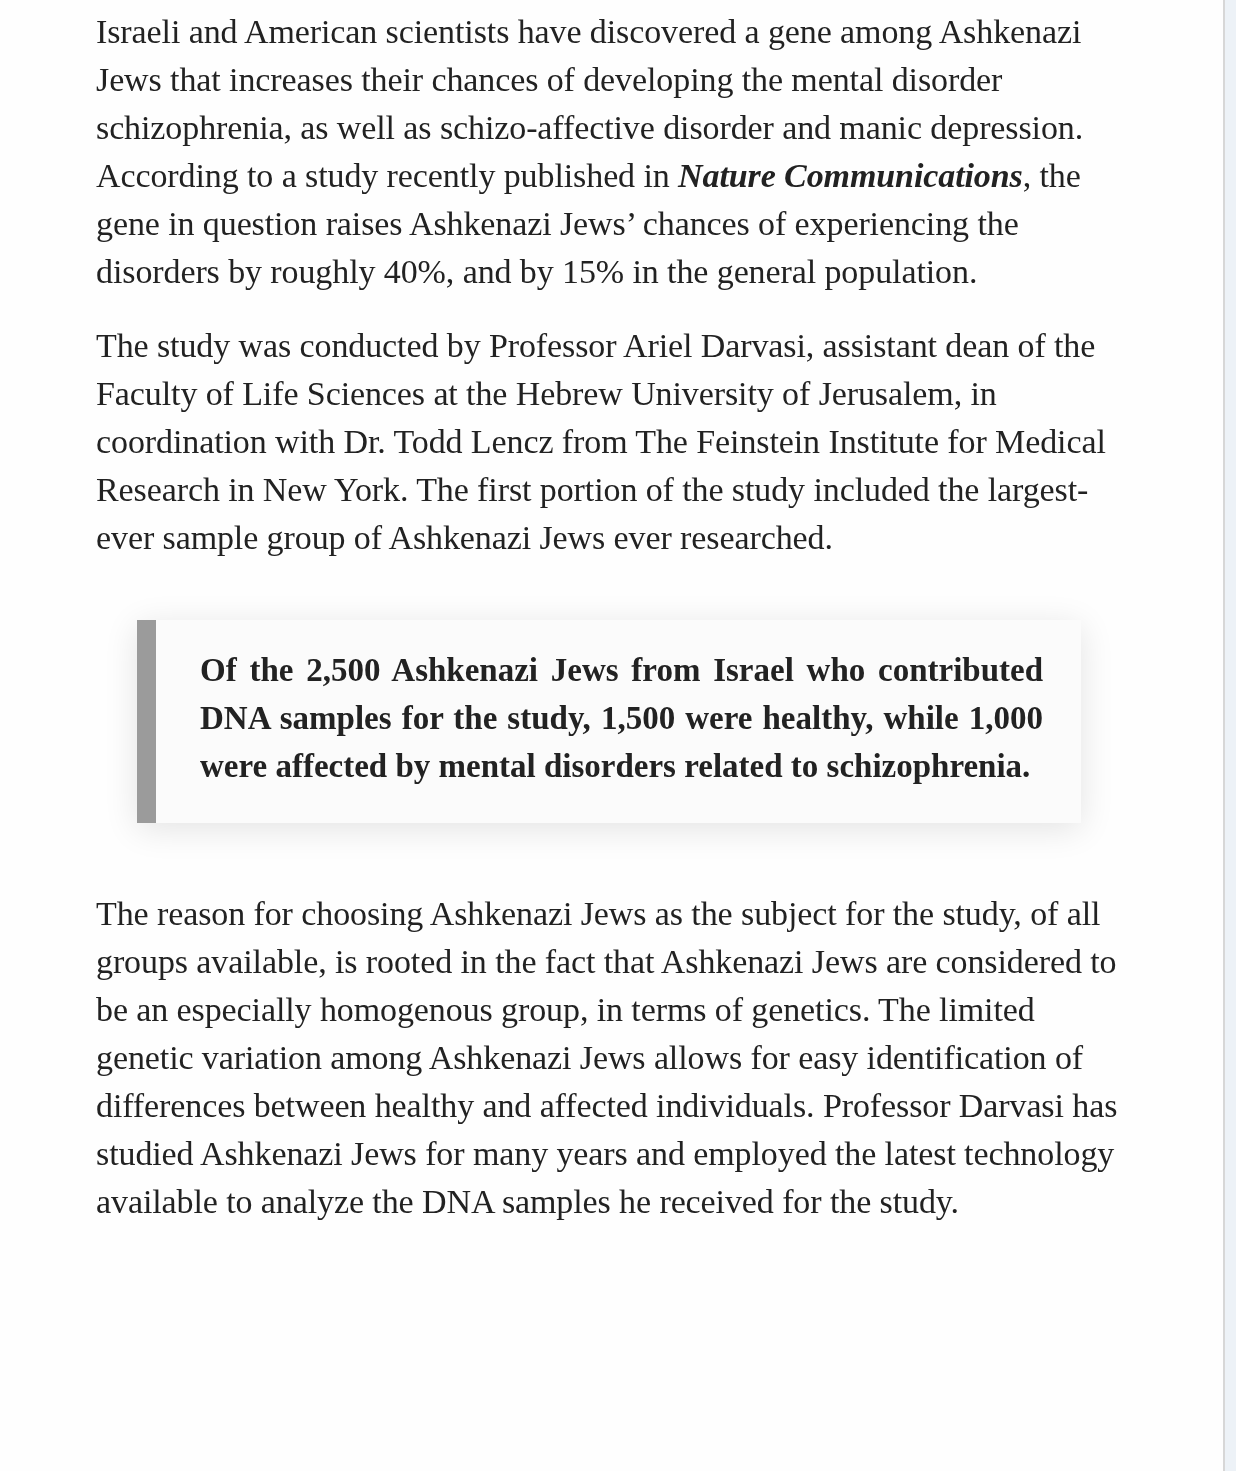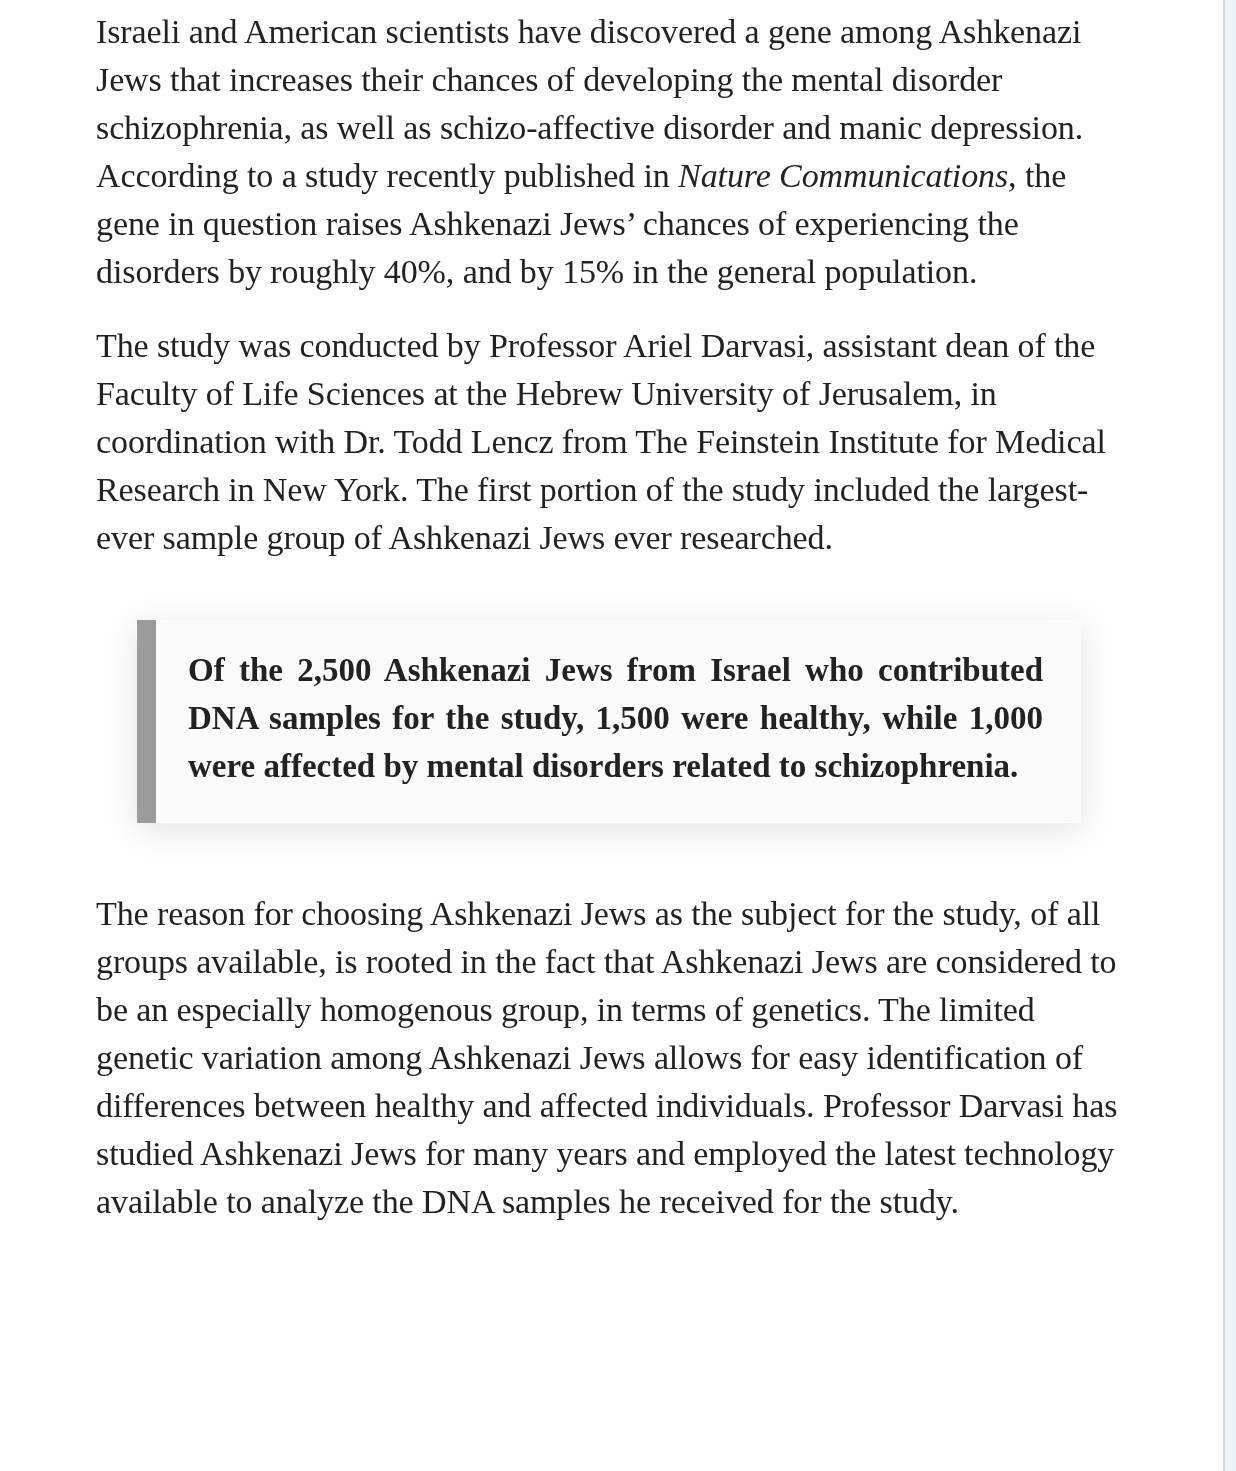--- a/index.html
+++ b/index.html
@@ -30,36 +30,37 @@
   .body-para {
     margin: 0 0 26px 0;
     font-size: 34px;
     line-height: 48px;
     color: var(--text-color);
     text-align: left;
     letter-spacing: -0.1px;
   }
   .journal-italic {
     font-style: italic;
+    font-weight: bold;
   }
   .pull-quote {
     display: flex;
     align-items: stretch;
     margin: 58px 0 67px 41px;
     width: 944px;
     box-shadow: 0 6px 32px rgba(0,0,0,0.11);
   }
   .pull-quote-bar {
     flex: 0 0 19px;
     background: var(--quote-bar);
   }
   .pull-quote-box {
     flex: 1 1 auto;
     background: var(--quote-background);
-    padding: 26px 38px 33px 32px;
+    padding: 26px 38px 33px 44px;
   }
   .pull-quote-text {
     margin: 0;
     font-size: 33px;
     font-weight: bold;
     line-height: 48px;
     color: var(--text-color);
     text-align: justify;
   }
   .scroll-gutter {

